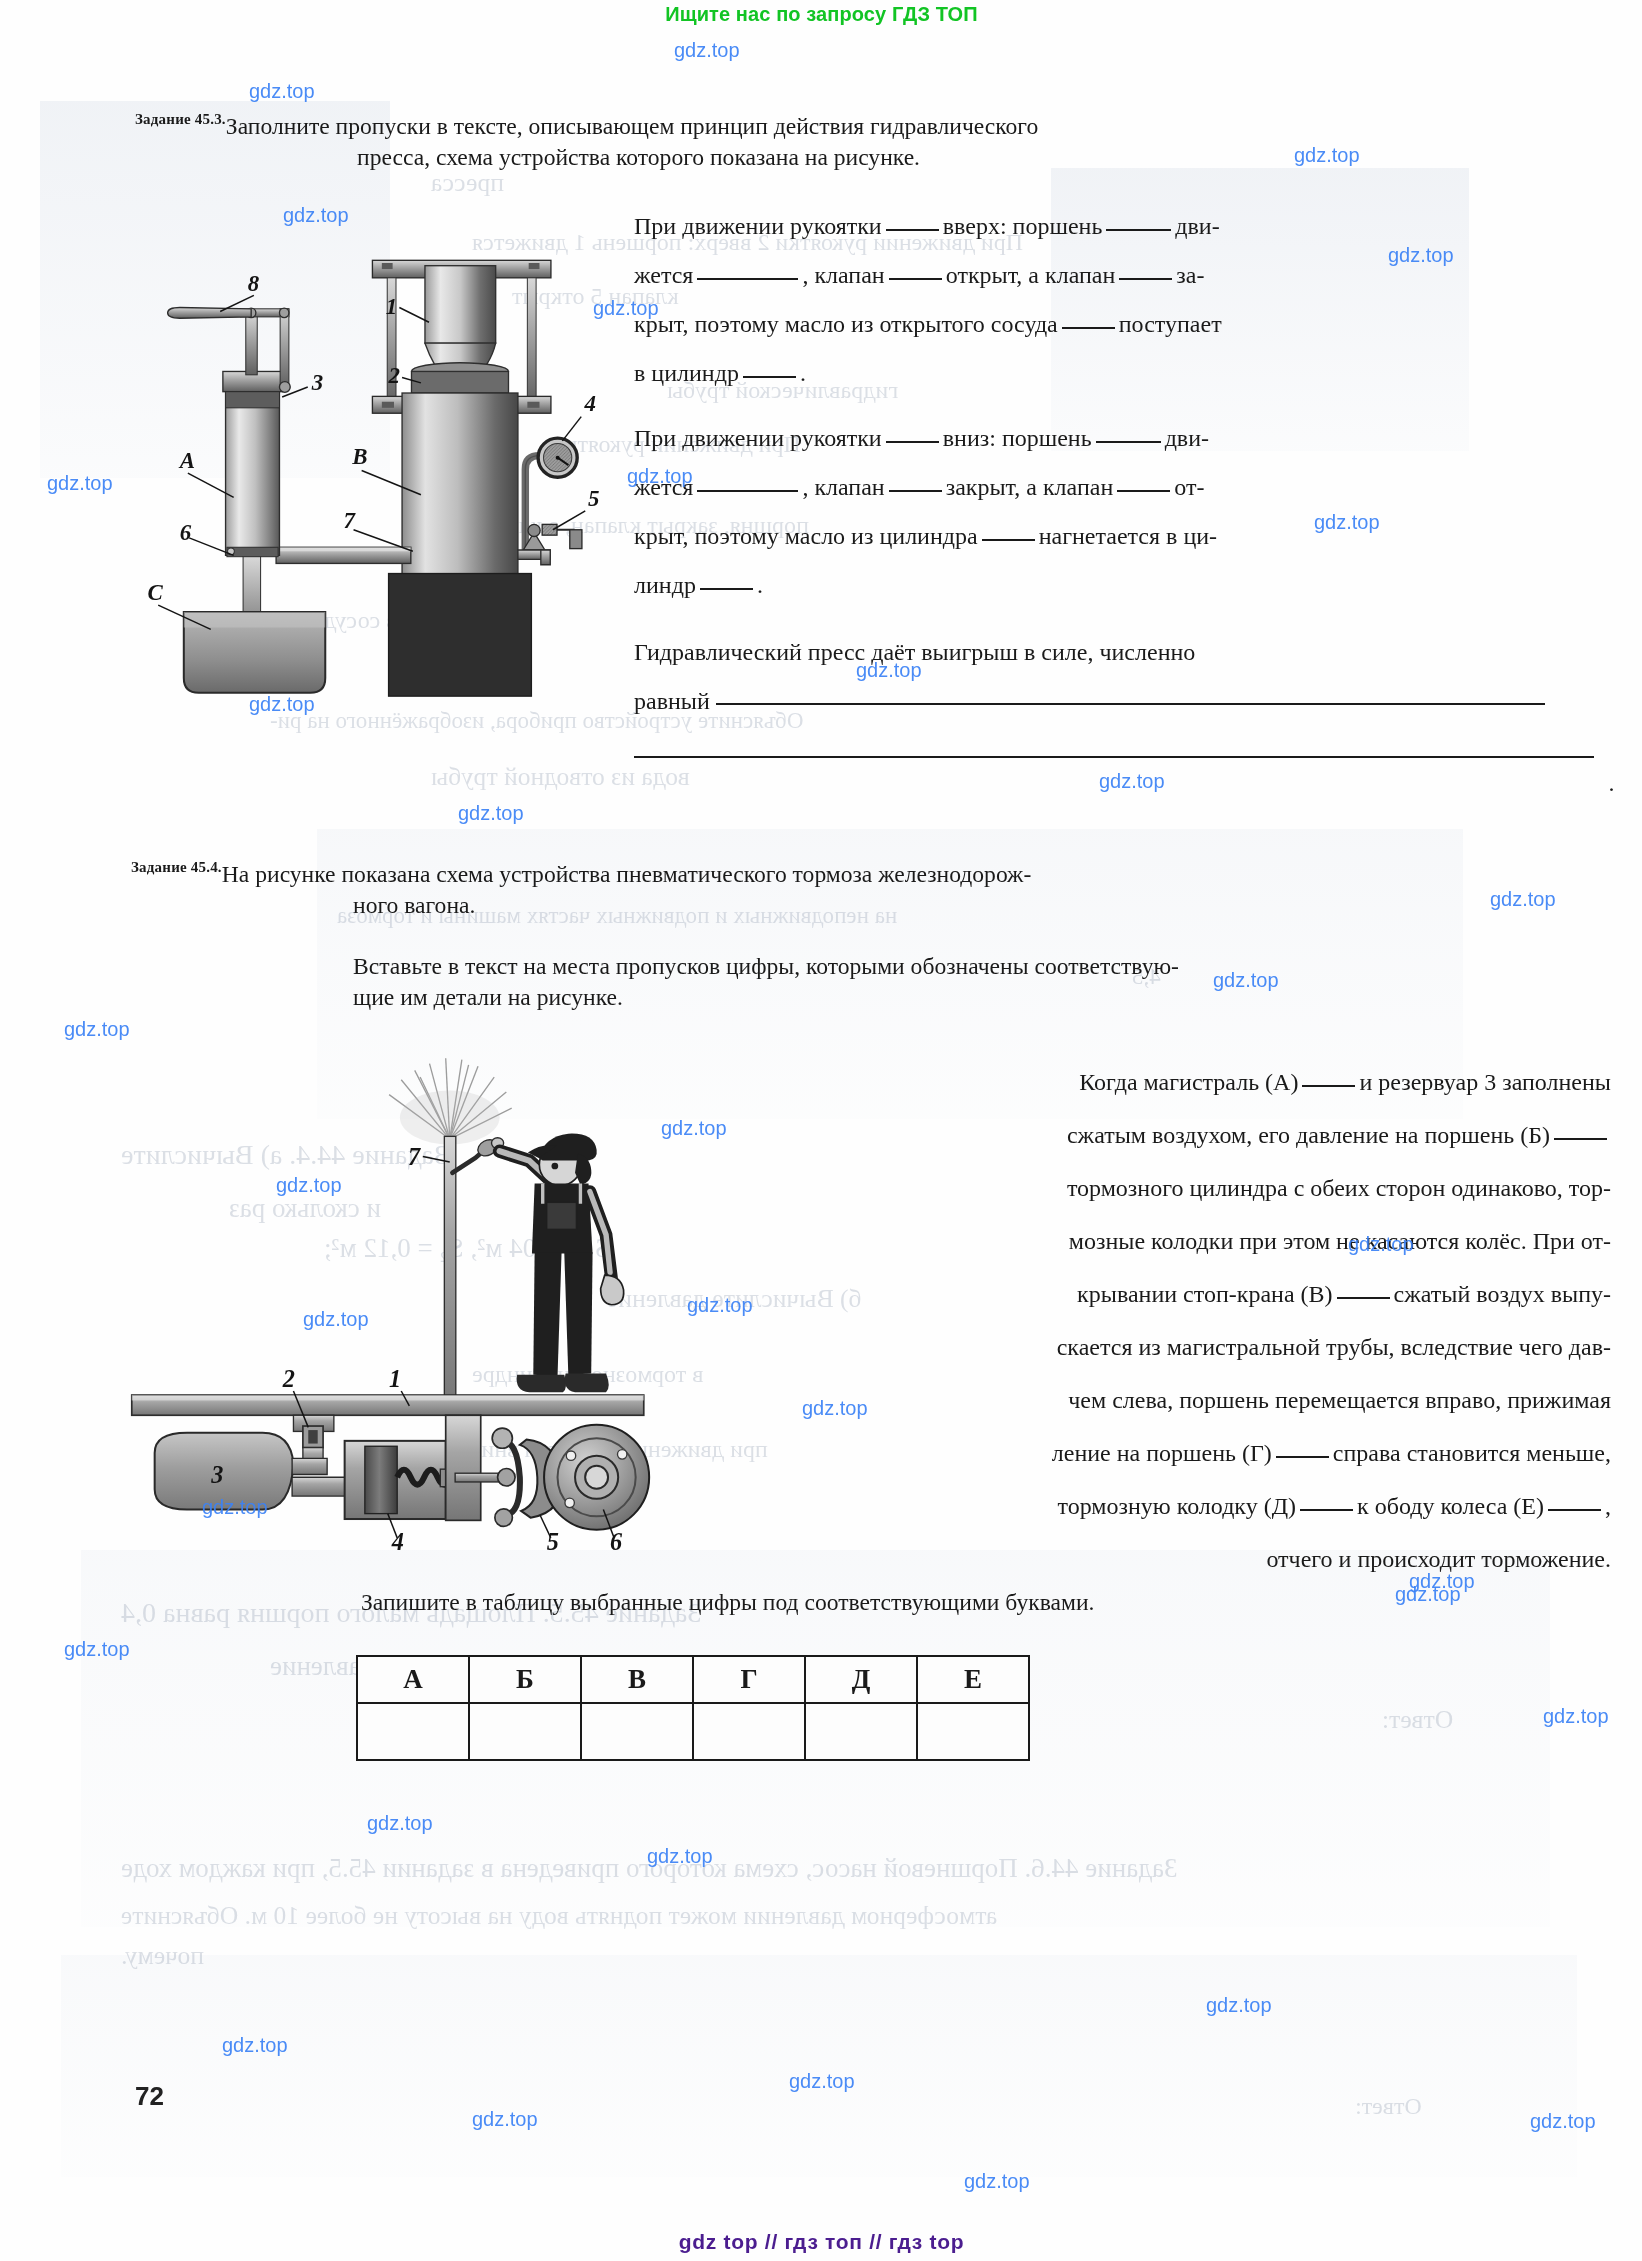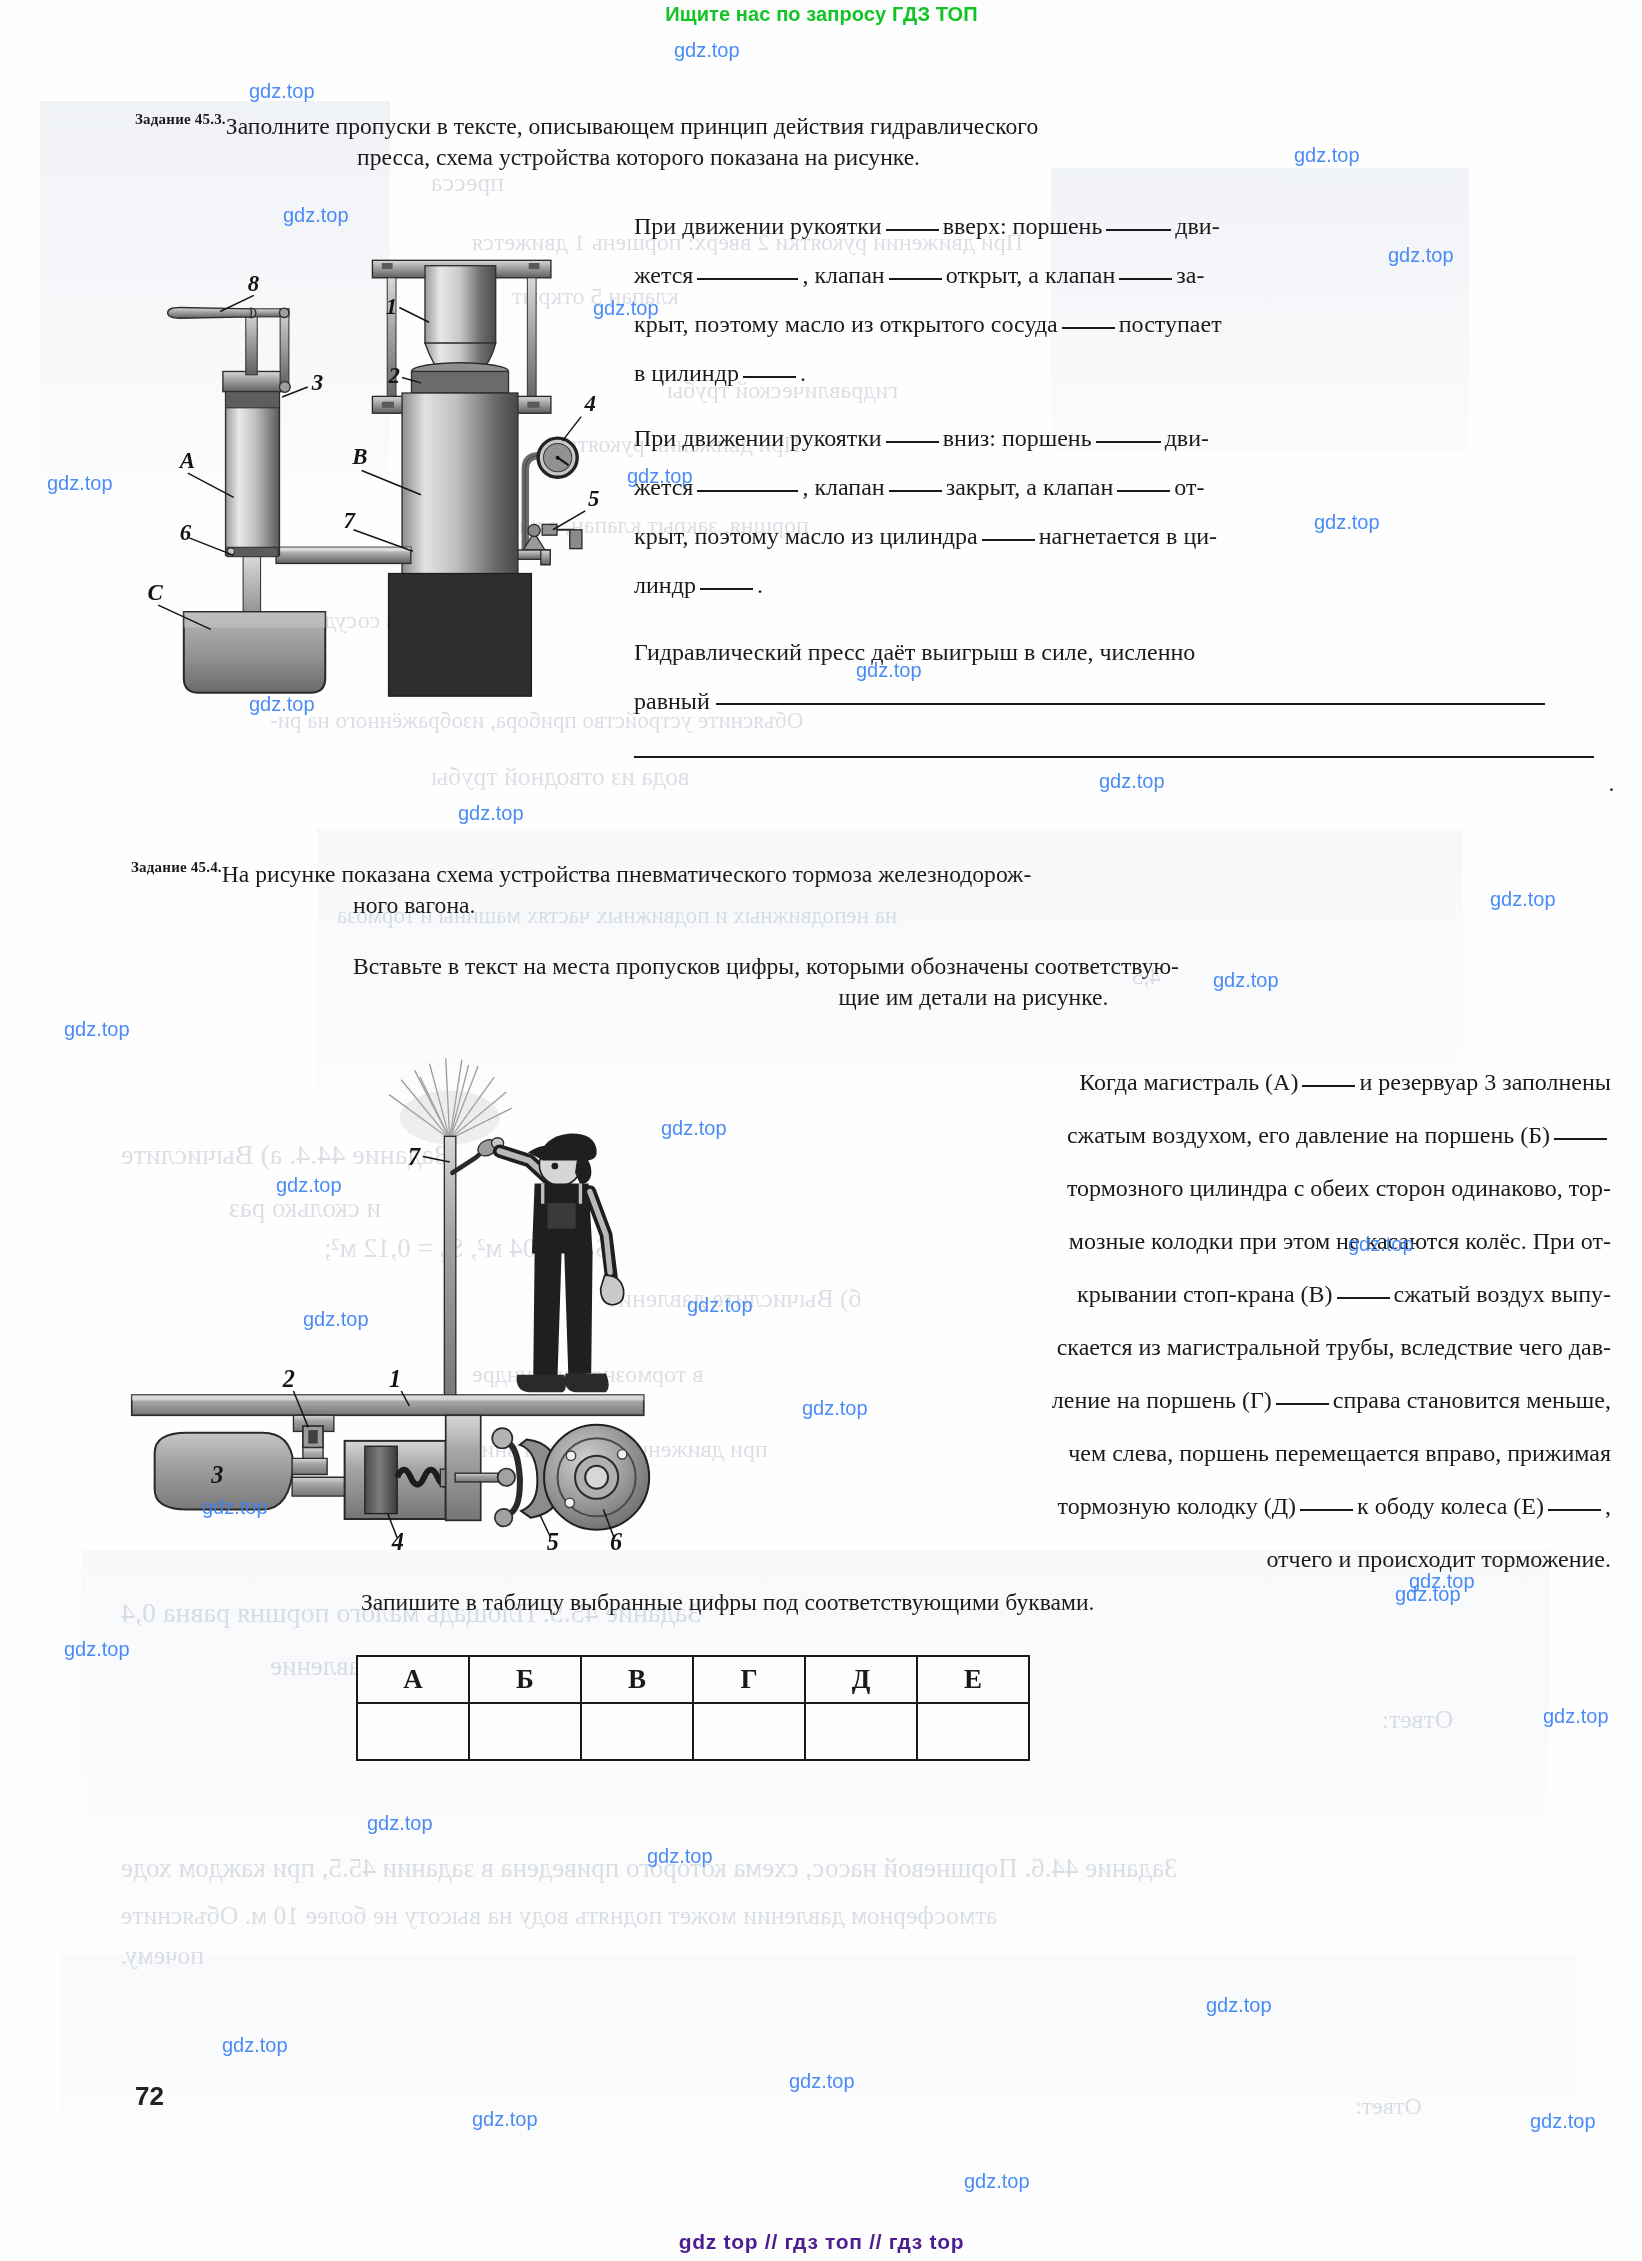--- a/index.html
+++ b/index.html
@@ -384,21 +384,21 @@
         <span class="rule-full"></span>
         <span style="position:absolute; right:-9.4px; top:15px; font-size:24px;">.</span>
       </span>
     </p>
   </div>
 
   <div class="task" style="left:131px; top:859px; width:1463px;">
     <span class="task-head">Задание 45.4.</span><span class="task-intro">На рисунке показана схема устройства пневматического тормоза железнодорож-</span>
     <div class="task-intro hang" style="margin-left:222px;">ного вагона.</div>
     <div class="task-intro hang" style="margin-left:222px; margin-top:31px;">Вставьте в текст на места пропусков цифры, которыми обозначены соответствую-</div>
-    <div class="task-intro hang" style="margin-left:222px;text-align:center;">щие им детали на рисунке.</div>
+    <div class="task-intro hang" style="margin-left:222px;">щие им детали на рисунке.</div>
   </div>
 
   <div class="fig" style="left:125px; top:1038px;">
     <svg width="539" height="512" viewBox="0 0 800 760" xmlns="http://www.w3.org/2000/svg">
       <defs>
         <linearGradient id="frameG" x1="0" y1="0" x2="0" y2="1">
           <stop offset="0%" stop-color="#d7d7d7"></stop>
           <stop offset="35%" stop-color="#a5a5a5"></stop>
           <stop offset="100%" stop-color="#767676"></stop>
         </linearGradient>
@@ -524,22 +524,22 @@
   </div>
 
   <div class="body-col" style="left:667px; top:1056px; width:944px;text-align:right;">
     <p>
       <span class="ln tall"><span>Когда магистраль (А)</span><span class="blank b-s"></span><span>и резервуар 3 заполнены</span></span>
       <span class="ln tall"><span>сжатым воздухом, его давление на поршень (Б)</span><span class="blank b-s"></span></span>
       <span class="ln tall">тормозного цилиндра с обеих сторон одинаково, тор-</span>
       <span class="ln tall">мозные колодки при этом не касаются колёс. При от-</span>
       <span class="ln tall"><span>крывании стоп-крана (В)</span><span class="blank b-s"></span><span>сжатый воздух выпу-</span></span>
       <span class="ln tall">скается из магистральной трубы, вследствие чего дав-</span>
+      <span class="ln tall">чем слева, поршень перемещается вправо, прижимая</span>
       <span class="ln tall"><span>ление на поршень (Г)</span><span class="blank b-s"></span><span>справа становится меньше,</span></span>
-      <span class="ln tall">чем слева, поршень перемещается вправо, прижимая</span>
       <span class="ln tall"><span>тормозную колодку (Д)</span><span class="blank b-s"></span><span>к ободу колеса (Е)</span><span class="blank b-s"></span><span>,</span></span>
       <span class="ln tall">отчего и происходит торможение.</span>
     </p>
   </div>
 
   <div class="task" style="left:361px; top:1589px; font-size:23.6px;">
     <span>Запишите в таблицу выбранные цифры под соответствующими буквами.</span>
   </div>
 
   <table class="ans-table" style="left:356px; top:1655px;">

